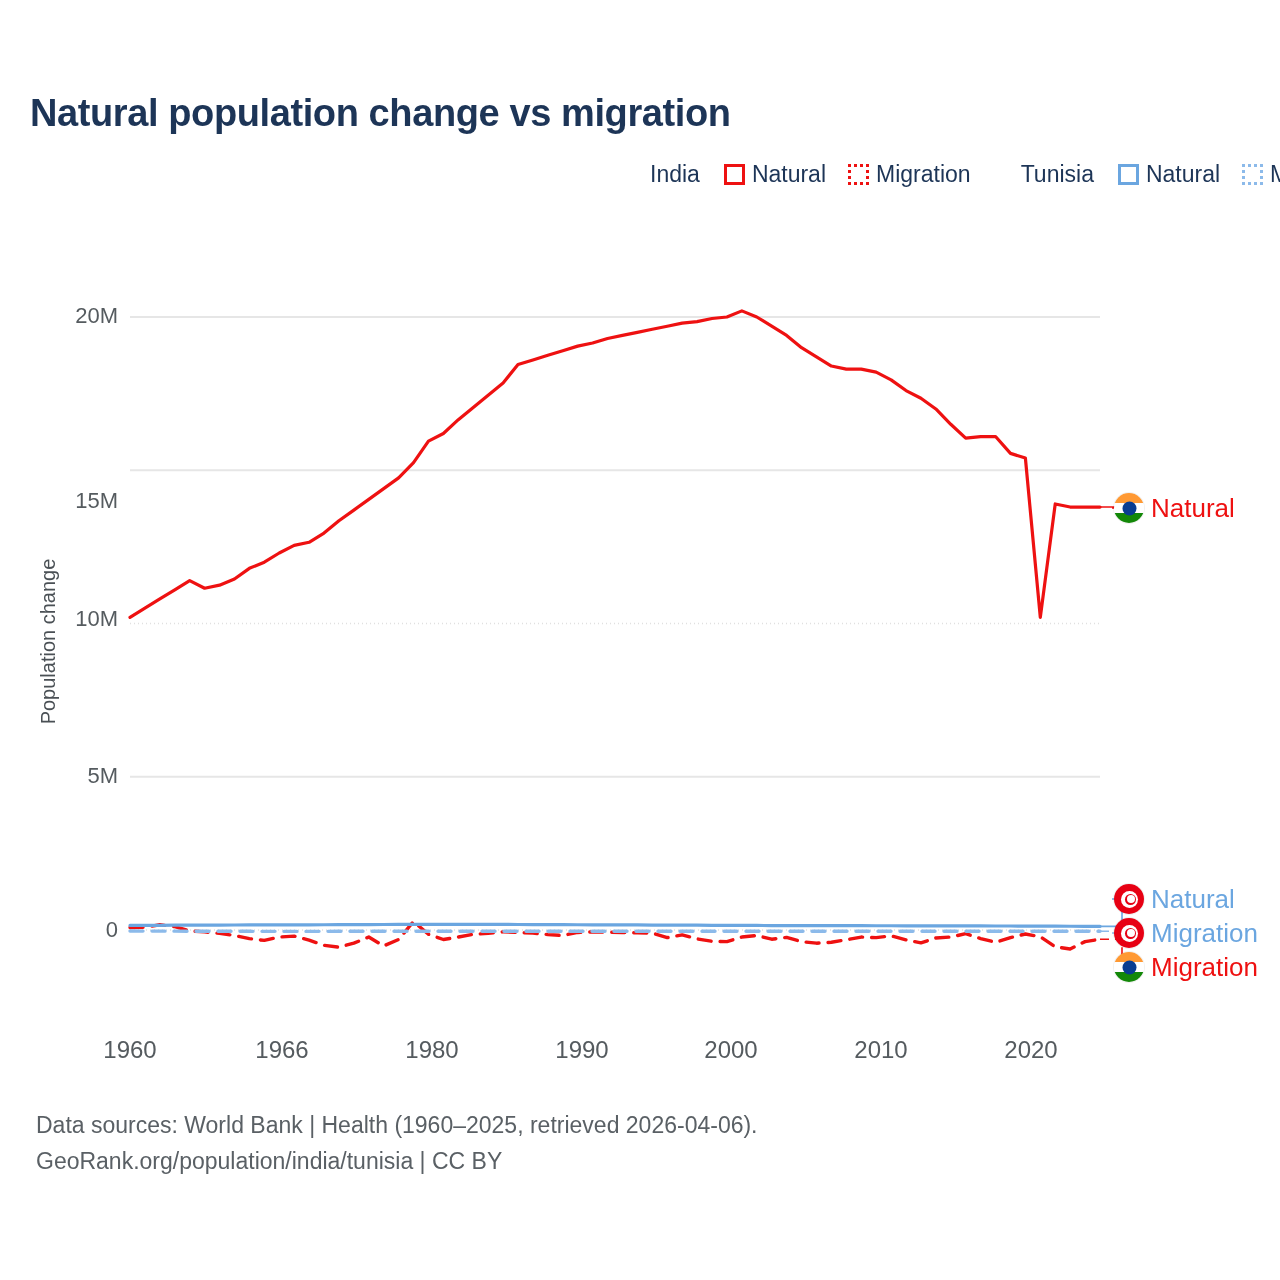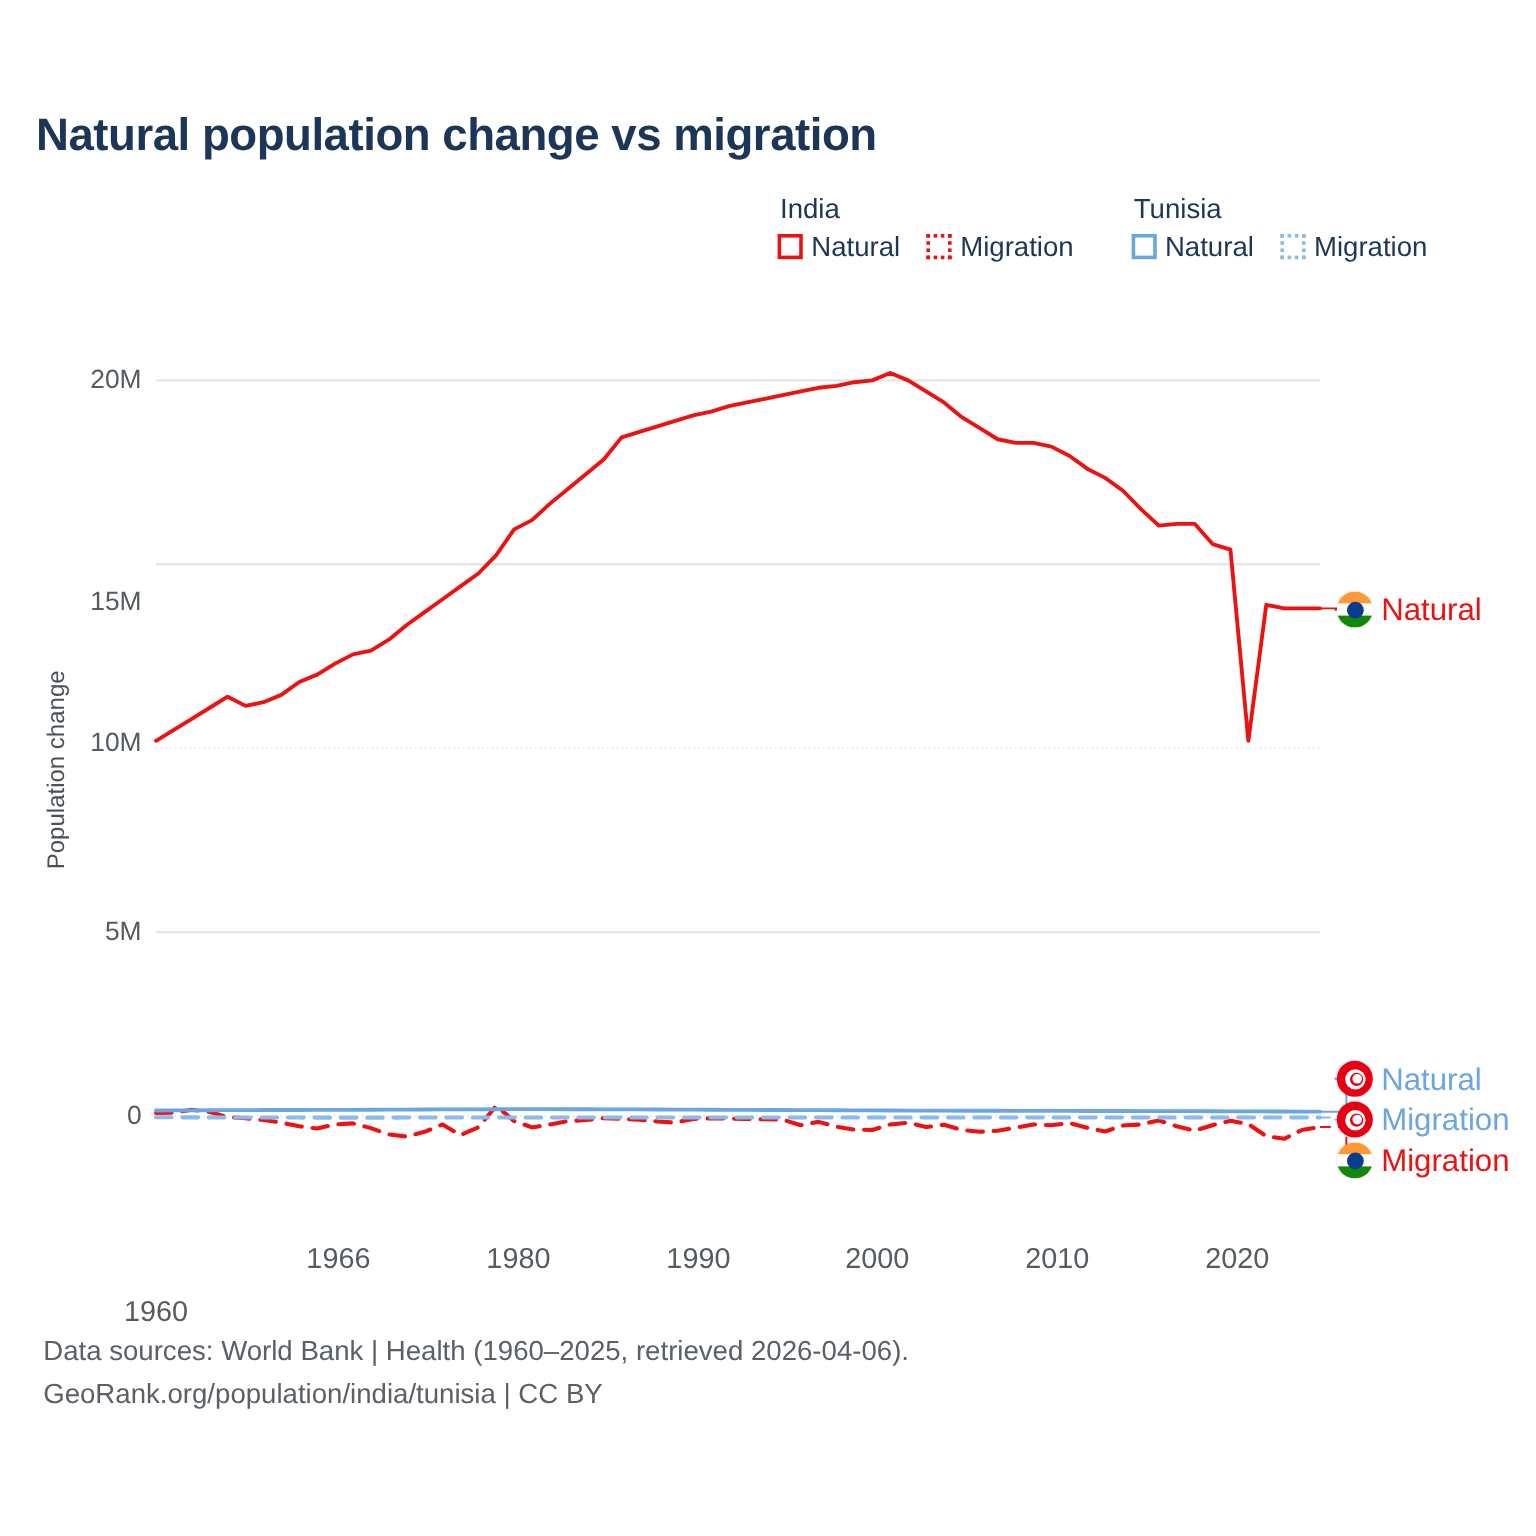--- a/index.html
+++ b/index.html
@@ -24,21 +24,21 @@
   }
 
   
   .legend{
     position:absolute;
     left:648px;top:162px;
     display:flex;
     gap:48px;
     align-items:flex-start;
   }
-  .legend-group{display:flex;flex-direction:column;gap:6px;}
+  .legend-group{display:flex;flex-direction:row;gap:24px;}
   .legend-country{
     font-size:23px;
     color:#1d3557;
     line-height:1.1;
     padding-left:2px;
   }
   .legend-items{display:flex;gap:22px;align-items:center;}
   .legend-item{display:flex;align-items:center;gap:7px;}
   .swatch{
     width:21px;height:21px;
@@ -210,21 +210,21 @@
     </svg>
 
     <div class="axis-title">Population change</div>
 
     <div class="ylabel" style="left:0px;top:303px;width:118px;">20M</div>
     <div class="ylabel" style="left:0px;top:456px;width:118px;margin-top:32px;">15M</div>
     <div class="ylabel" style="left:0px;top:606px;width:118px;">10M</div>
     <div class="ylabel" style="left:0px;top:763px;width:118px;">5M</div>
     <div class="ylabel" style="left:0px;top:917px;width:118px;">0</div>
 
-    <div class="xlabel" style="left:130px;top:1036px;margin-top:44px;">1960</div>
+    <div class="xlabel" style="left:130px;top:1036px;">1960</div>
     <div class="xlabel" style="left:282px;top:1036px;">1966</div>
     <div class="xlabel" style="left:432px;top:1036px;">1980</div>
     <div class="xlabel" style="left:582px;top:1036px;">1990</div>
     <div class="xlabel" style="left:731px;top:1036px;">2000</div>
     <div class="xlabel" style="left:881px;top:1036px;">2010</div>
     <div class="xlabel" style="left:1031px;top:1036px;">2020</div>
 
     <div class="end-label" style="left:1114px;top:493px;">
       <span class="flag flag-in">
         <span class="s1"></span>

